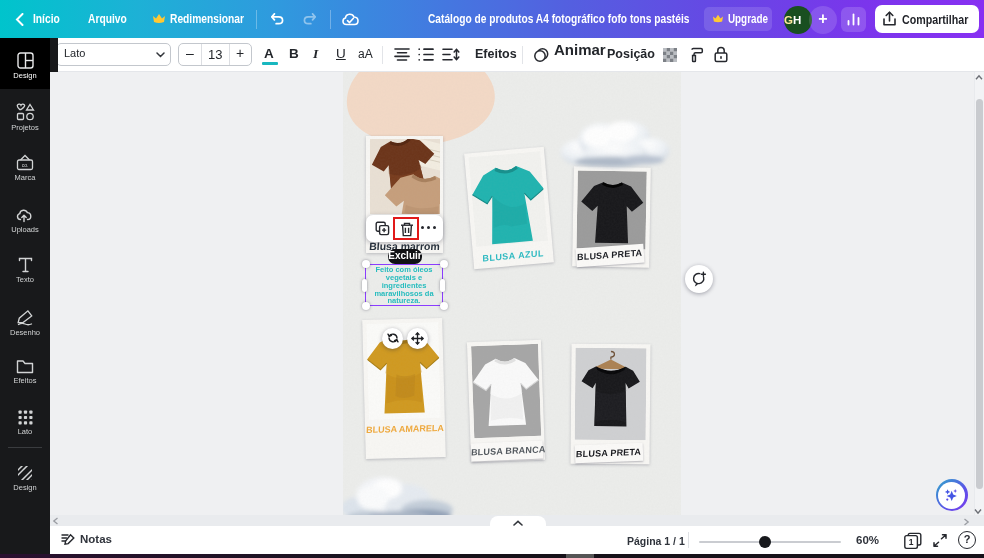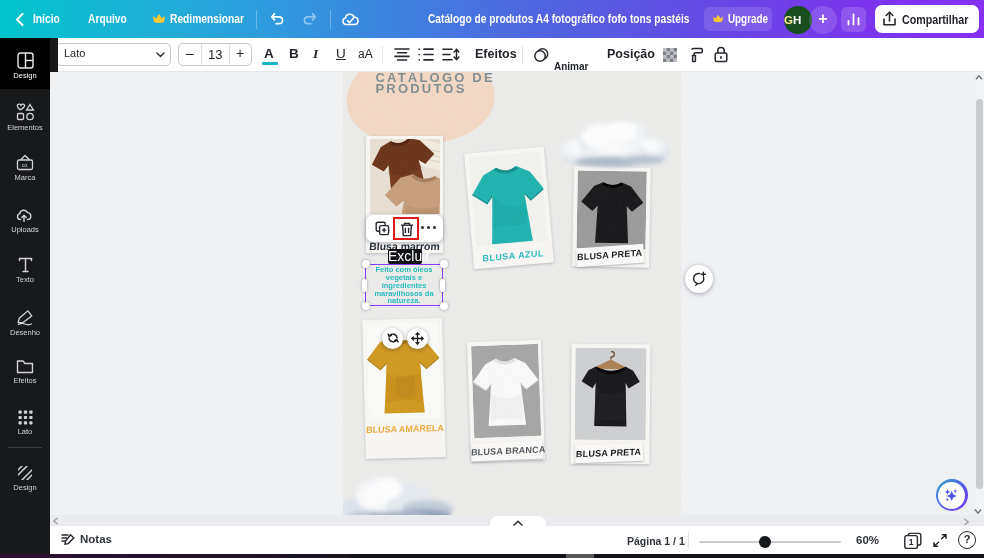--- a/index.html
+++ b/index.html
@@ -138,21 +138,21 @@
         <path d="M12.2 4 L14.5 1.5 L16.8 4" fill="none"></path>
         <path d="M12.2 9 L14.5 11.5 L16.8 9" fill="none"></path>
       </g>
     </svg>
   <div class="tbtxt" style="left:425px;top:9px;font-size:12.5px;">Efeitos</div>
   <div class="tdiv" style="left:472px"></div>
   <svg class="abs" style="left:483px;top:9px" width="17" height="16" viewBox="0 0 17 16">
       <circle cx="9.5" cy="7" r="5.2" stroke="#26282e" stroke-width="1.5" fill="#fff"></circle>
       <circle cx="7" cy="9" r="5.2" stroke="#26282e" stroke-width="1.5" fill="#fff"></circle>
     </svg>
-  <div class="tbtxt" style="left:504px;top:23px;font-size:10px;">Animar</div>
+  <div class="tbtxt" style="left:504px;top:3px;font-size:15px;">Animar</div>
   <div class="tbtxt" style="left:557px;top:9px;font-size:12.5px;text-align:right;">Posição</div>
   <svg class="abs" style="left:613px;top:10px" width="14" height="14" viewBox="0 0 14 14">
       <g fill="#babdc2">
         <rect x="0" y="0" width="3.5" height="3.5"></rect>
         <rect x="7" y="0" width="3.5" height="3.5"></rect>
         <rect x="3.5" y="3.5" width="3.5" height="3.5"></rect>
         <rect x="10.5" y="3.5" width="3.5" height="3.5"></rect>
         <rect x="0" y="7" width="3.5" height="3.5"></rect>
         <rect x="7" y="7" width="3.5" height="3.5"></rect>
         <rect x="3.5" y="10.5" width="3.5" height="3.5"></rect>
@@ -197,21 +197,21 @@
   </div>
   <div class="sitem" style="top:65px">
     <svg class="sicon" width="19" height="18" viewBox="0 0 19 18">
         <g stroke="#d2d4d5" stroke-width="1.3" fill="none">
           <path d="M4.7 7.5 C3 5.8 1.5 4.2 2.6 2.8 C3.6 1.6 5.5 2 6 3.2 C6.5 2 8.4 1.6 9.4 2.8 C10.5 4.2 7.5 6.5 6 7.5 Z" transform="translate(-1,-1)"></path>
           <path d="M14 1.5 L17.5 7 H10.5 Z"></path>
           <rect x="1.5" y="10.5" width="6" height="6" rx="1"></rect>
           <circle cx="14" cy="13.5" r="3.2"></circle>
         </g>
       </svg>
-    <div class="lbl">Elementos</div>
+    <div class="lbl">Projetos</div>
   </div>
   <div class="sitem" style="top:116px">
     <svg class="sicon" width="18" height="17" viewBox="0 0 18 17">
         <g stroke="#d2d4d5" stroke-width="1.3" fill="none">
           <rect x="1.5" y="6" width="15" height="9.5" rx="1.5"></rect>
           <path d="M4.5 6 L9 1.5 L13.5 6"></path>
         </g>
         <text x="9" y="12.8" font-size="5" fill="#d2d4d5" text-anchor="middle" font-family="Liberation Sans">co.</text>
       </svg>
     <div class="lbl">Marca</div>
@@ -277,21 +277,20 @@
         </g>
       </svg>
     <div class="lbl">Design</div>
   </div>
 </div>
 <div id="work">
     <div id="page">
   <svg class="abs" style="left:0;top:-30px" width="160" height="108" viewBox="0 0 160 108">
         <path d="M62 6 C102 0 140 16 150 44 C158 68 139 92 100 100 C62 107 17 100 6 72 C-4 44 22 12 62 6 Z" fill="#f3d9c6"></path>
       </svg>
-  <div class="abs" style="left:33px;top:0px;font-weight:bold;font-size:13px;line-height:11.3px;letter-spacing:2.2px;color:#7e8e93;">CATÁLOGO DE<br>PRODUTOS</div>
 
   <div class="pol" style="left:23.5px;top:63.5px;width:77px;height:117px;">
     <svg class="abs" style="left:3.5px;top:3.5px" width="70" height="75" viewBox="0 0 70 75">
       <rect width="70" height="75" fill="#e9e0d4"></rect>
       <g transform="translate(50,6) rotate(14)">
             <rect x="-6" y="-6" width="34" height="26" fill="#f3ede1"></rect>
             <line x1="-2" y1="2" x2="24" y2="2" stroke="#d8d0c0" stroke-width="1"></line>
             <line x1="-2" y1="7" x2="24" y2="7" stroke="#d8d0c0" stroke-width="1"></line>
             <line x1="-2" y1="12" x2="24" y2="12" stroke="#d8d0c0" stroke-width="1"></line>
           </g>
@@ -477,21 +476,21 @@
     </g>
   </svg>
 <div class="abs" style="left:421px;top:225.5px;width:16px;height:6px;">
     <span style="display:flex;gap:2.6px;">
       <i class="dot"></i>
       <i class="dot"></i>
       <i class="dot"></i>
     </span>
   </div>
 
-<div class="abs" style="left:388px;top:249px;width:34px;height:14.5px;background:#101114;border-radius:2px;color:#fff;font-size:14px;font-weight:normal;text-align:center;line-height:14.5px;">Excluir</div>
+<div class="abs" style="left:388px;top:249px;width:34px;height:14.5px;background:#101114;border-radius:7px;color:#fff;font-size:10px;font-weight:bold;text-align:center;line-height:14.5px;">Excluir</div>
 
 <div class="circbtn" style="left:684.5px;top:264.5px;width:28px;height:28px;">
   <svg width="16" height="16" viewBox="0 0 16 16">
       <g stroke="#23252b" stroke-width="1.4" fill="none" stroke-linecap="round">
         <path d="M12.6 6.2 A5.1 5.1 0 1 1 8.9 2.6"></path>
         <path d="M12.4 1.3 V5.3 M10.4 3.3 H14.4"></path>
       </g>
       <path d="M5.0 12.4 L3.8 15.4 L7.0 13.6 Z" fill="#23252b"></path>
     </svg>
 </div>

